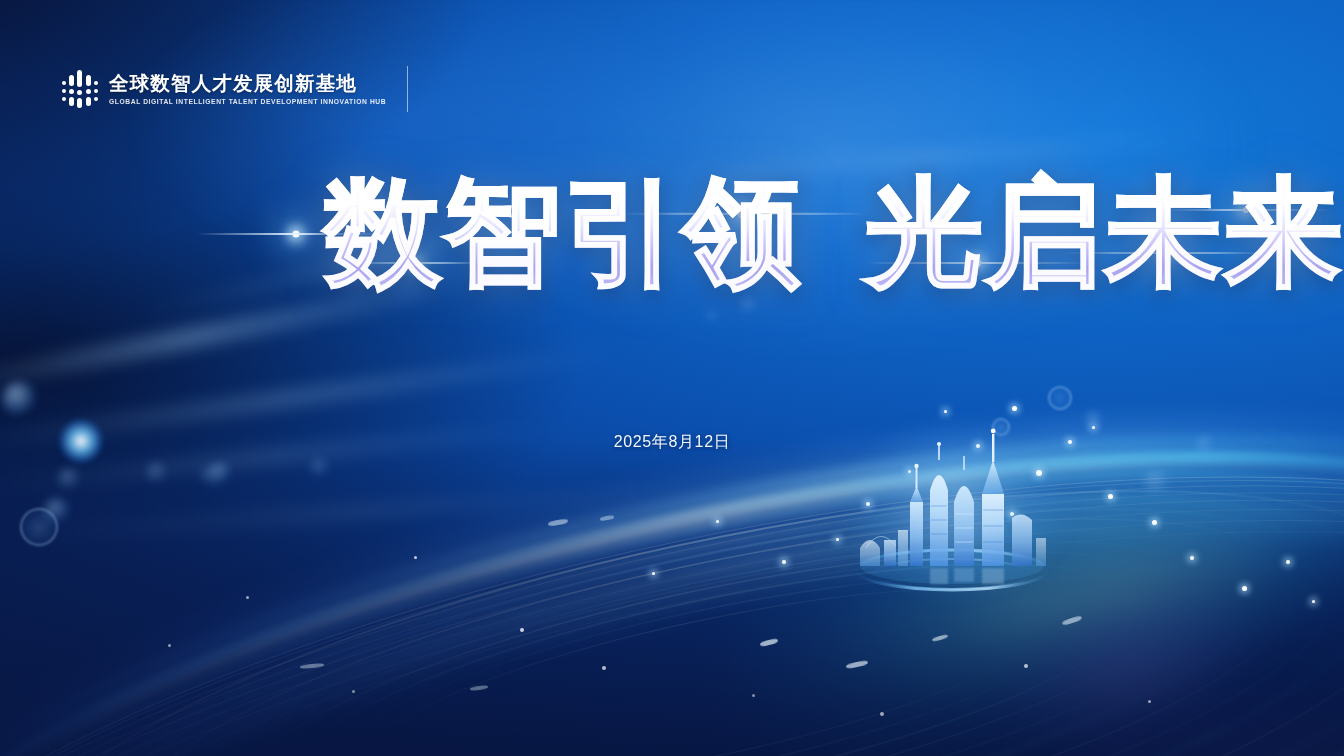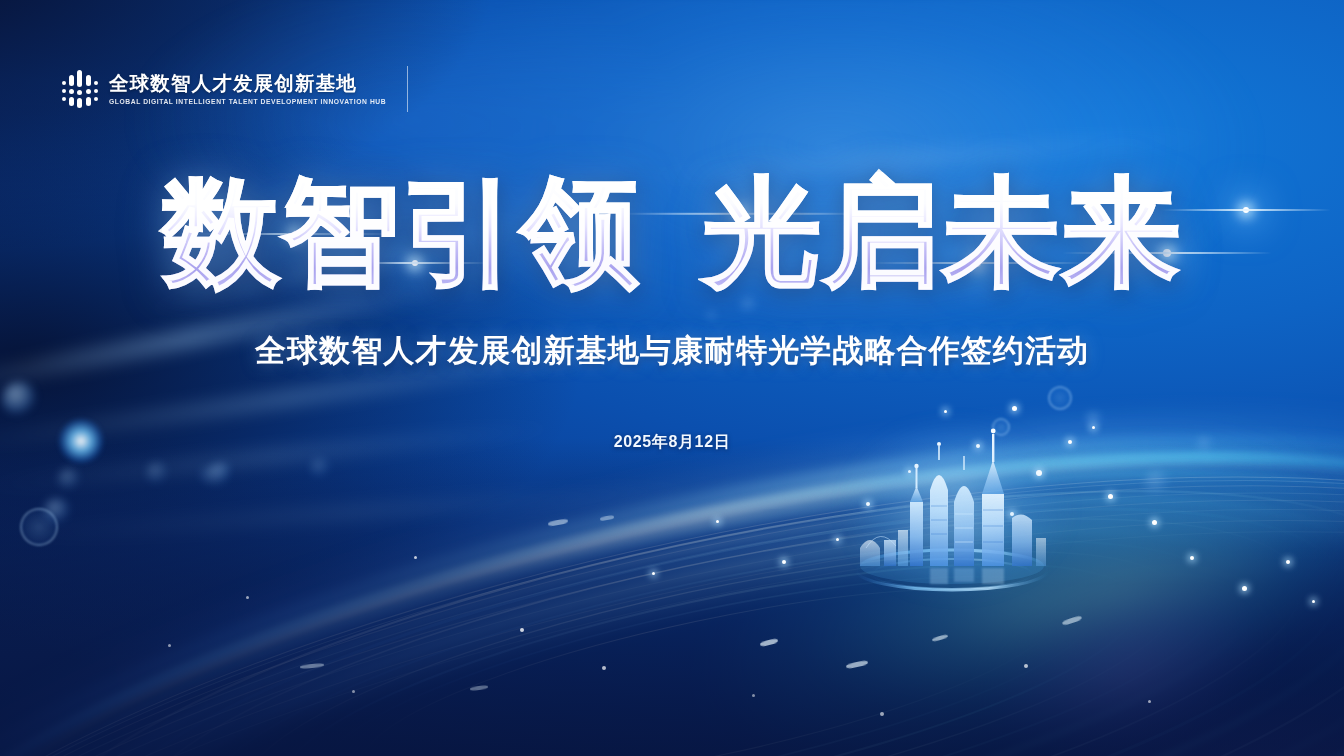--- a/index.html
+++ b/index.html
@@ -105,21 +105,21 @@
     position:absolute;right:3px;top:0px;color:#fff;font-size:9px;line-height:1;
   }
   .conant-cn{
     position:absolute;right:4px;bottom:1px;color:#fff;font-size:11.5px;font-weight:700;
     letter-spacing:.12em;white-space:nowrap;
   }
 
   
   .title-zone{
     position:absolute;left:0;right:0;top:172px;
-    text-align:center;z-index:30;
+    text-align:right;z-index:30;
   }
   .main-title{
     display:inline-block;
     font-family:"DejaVu Sans","Liberation Sans",sans-serif;
     font-size:118px;font-weight:700;line-height:1.02;
     letter-spacing:.015em;white-space:nowrap;
     background:linear-gradient(180deg,#ffffff 0%,#fbfcff 26%,#e6e4ff 45%,#c3bdf6 64%,#a9a2ee 80%,#b9b4f4 93%,#e9e7ff 100%);
     -webkit-background-clip:text;background-clip:text;
     color:transparent;-webkit-text-fill-color:transparent;
     -webkit-text-stroke:2px rgba(255,255,255,.95);
@@ -143,21 +143,21 @@
   
   .subtitle{
     position:absolute;left:0;right:0;top:330px;text-align:center;z-index:30;
     color:#ffffff;font-size:31px;font-weight:700;letter-spacing:.035em;white-space:nowrap;
     text-shadow:0 0 16px rgba(120,190,255,.55),0 2px 6px rgba(5,18,60,.5);
   }
   .meta{
     position:absolute;left:0;right:0;top:432px;text-align:center;z-index:30;
     color:#f2f8ff;
   }
-  .meta .date{font-size:16px;font-weight:700;letter-spacing:.04em;text-shadow:0 1px 4px rgba(6,20,60,.6);}
+  .meta .date{font-size:16px;font-weight:400;letter-spacing:.04em;text-shadow:0 1px 4px rgba(6,20,60,.6);}
   .meta .loc{font-size:16px;font-weight:400;letter-spacing:.1em;margin-top:14px;text-shadow:0 1px 4px rgba(6,20,60,.6);}
 
   
   .city{position:absolute;left:836px;top:398px;width:232px;height:200px;z-index:25;}
   .city-glow{
     position:absolute;left:-40px;top:-30px;width:320px;height:270px;
     background:radial-gradient(50% 46% at 50% 52%, rgba(175,225,255,.42) 0%, rgba(90,180,255,.16) 44%, transparent 72%);
     filter:blur(10px);
   }
 </style>
@@ -463,19 +463,18 @@
     <div class="flare" style="left:1052px;top:236px;width:230px;height:34px;">
       <div class="core" style="width:8px;height:8px;"></div>
       <div class="hbar" style="width:210px;"></div>
     </div>
     <div class="flare" style="left:1156px;top:196px;width:180px;height:28px;">
       <div class="core" style="width:6px;height:6px;"></div>
       <div class="hbar" style="width:170px;"></div>
     </div>
   </div>
 
-  <div class="subtitle">全球数智人才发展创新基地与康耐特光学战略合作签约活动</div>
 
   <div class="meta">
     <div class="date">2025年8月12日</div>
   </div>
 
 </div>
 
 </body></html>

